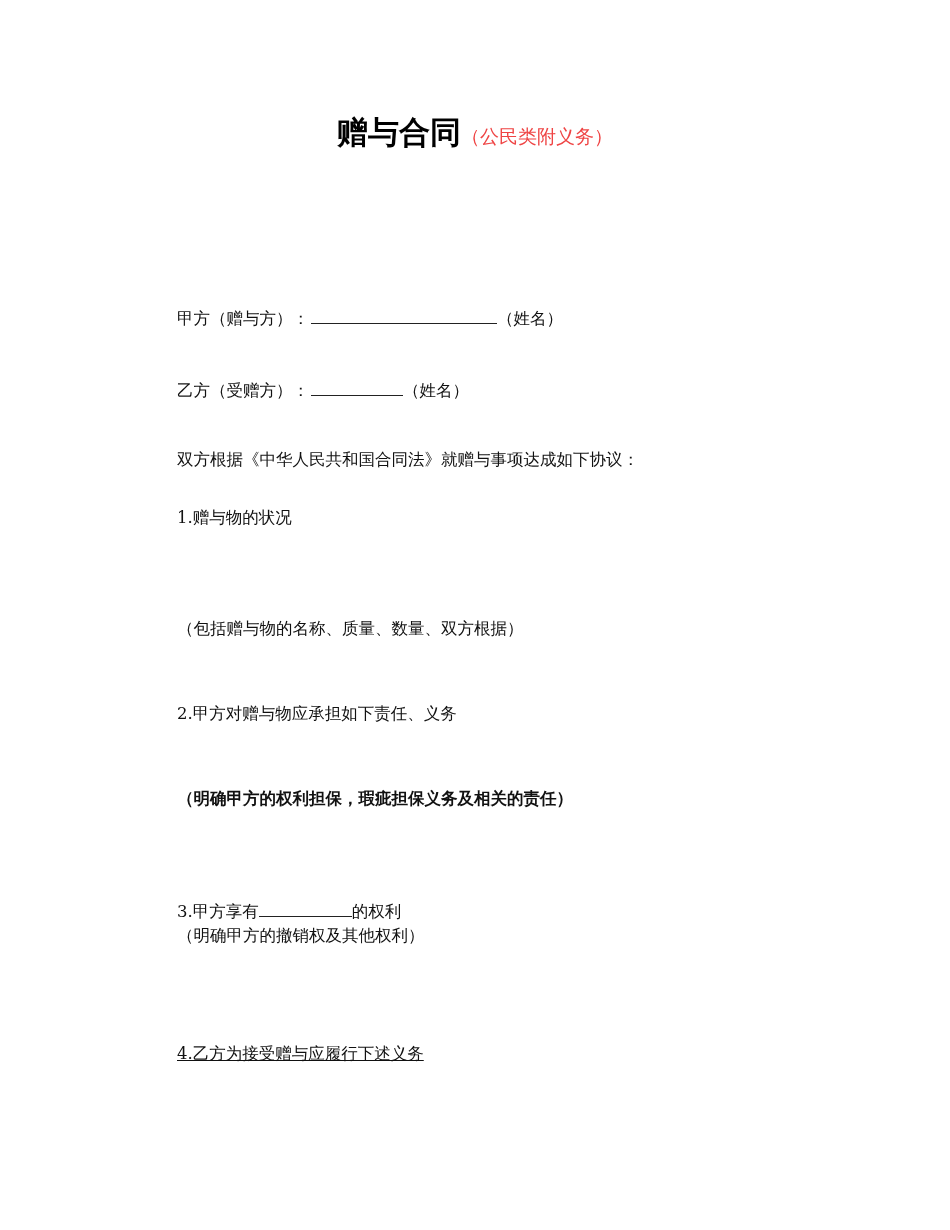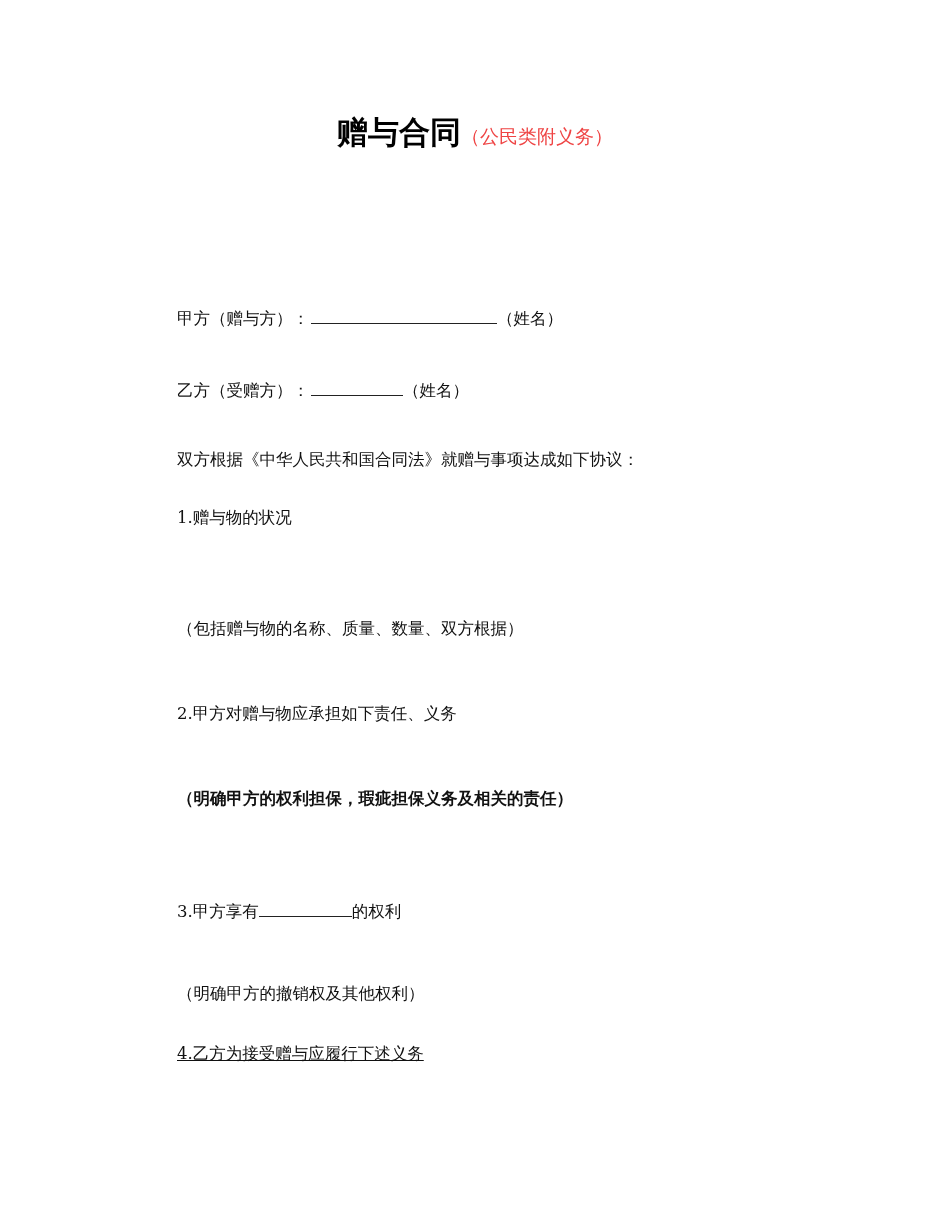--- a/index.html
+++ b/index.html
@@ -47,17 +47,17 @@
 
   <div class="line" style="top:508px;">1.赠与物的状况</div>
   <div class="line" style="top:619px;">（包括赠与物的名称、质量、数量、双方根据）</div>
 
   <div class="line" style="top:704px;">2.甲方对赠与物应承担如下责任、义务</div>
   <div class="line" style="top:789px;font-weight:bold;">（明确甲方的权利担保，瑕疵担保义务及相关的责任）</div>
 
   <div class="line" style="top:902px;">
     <span>3.甲方享有</span><span class="blank" style="width:93px;"></span><span>的权利</span>
   </div>
-  <div class="line" style="top:984px;">（明确甲方的撤销权及其他权利）</div>
+  <div class="line" style="top:926px;">（明确甲方的撤销权及其他权利）</div>
 
   <div class="line" style="top:1044px;text-decoration:underline;">4.乙方为接受赠与应履行下述义务</div>
 
 </div>
 
 </body></html>

